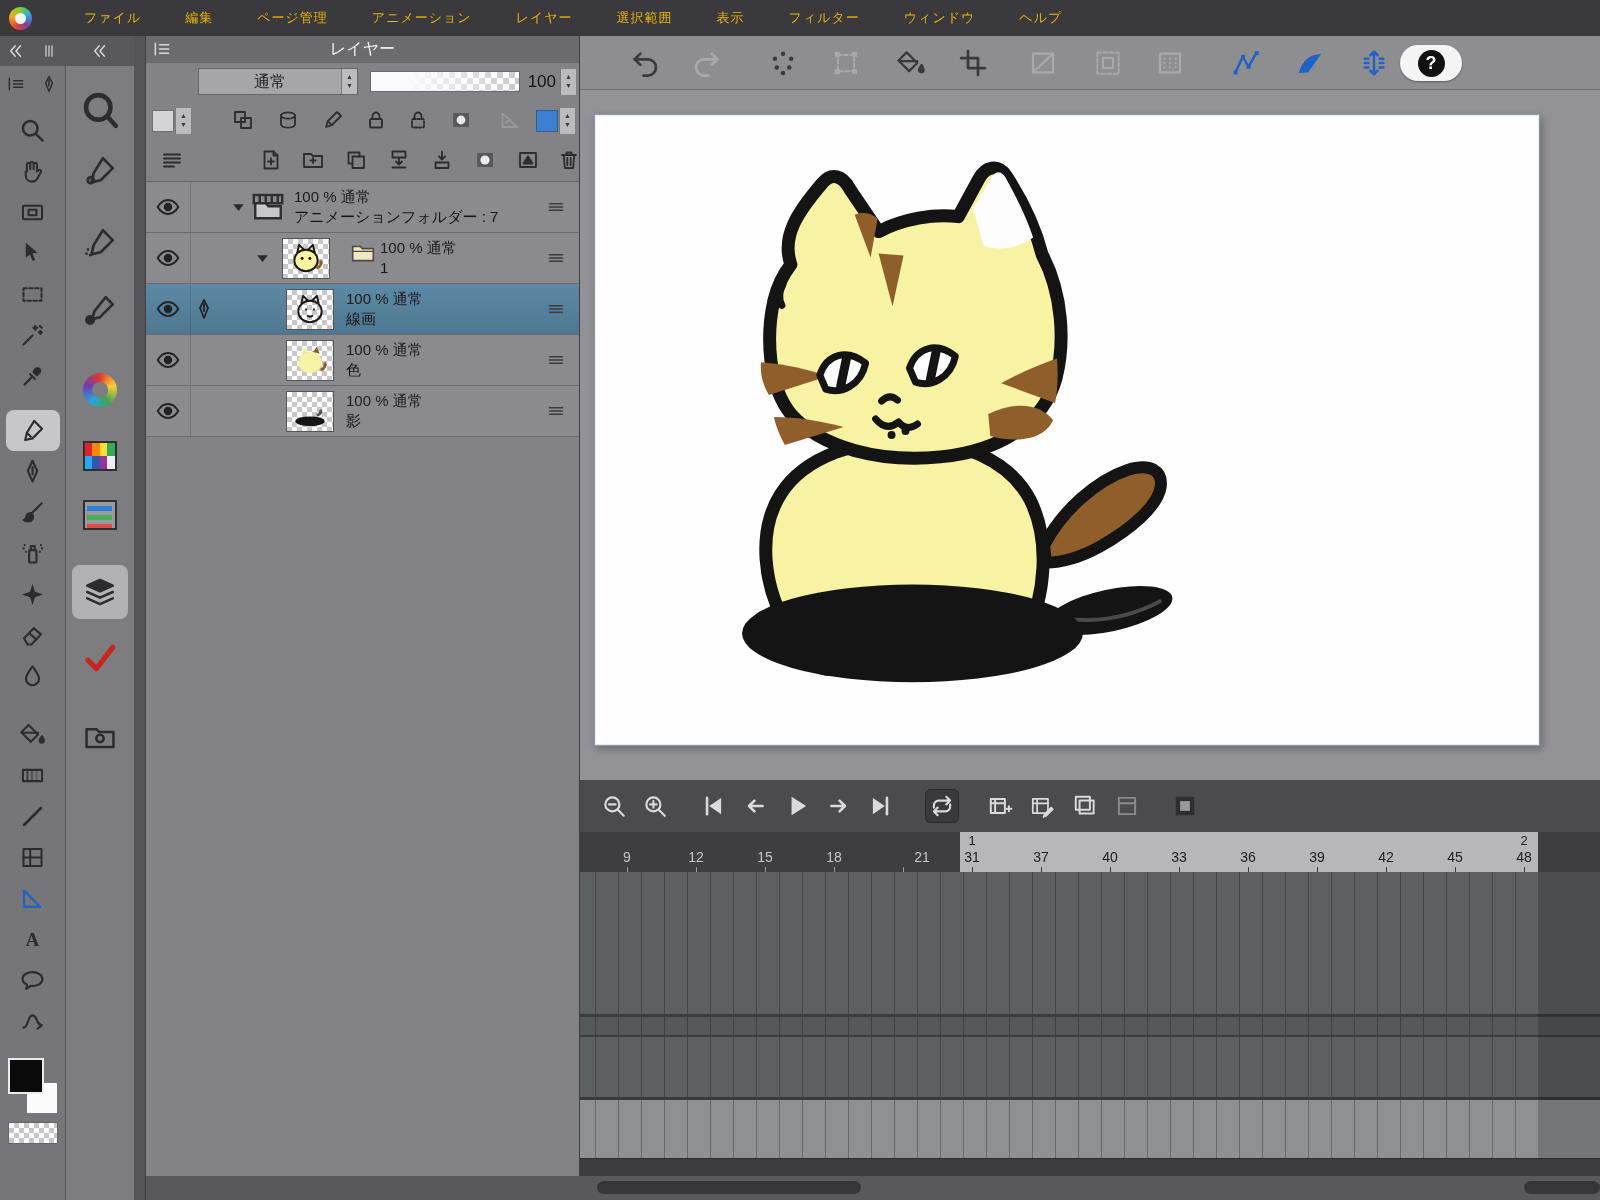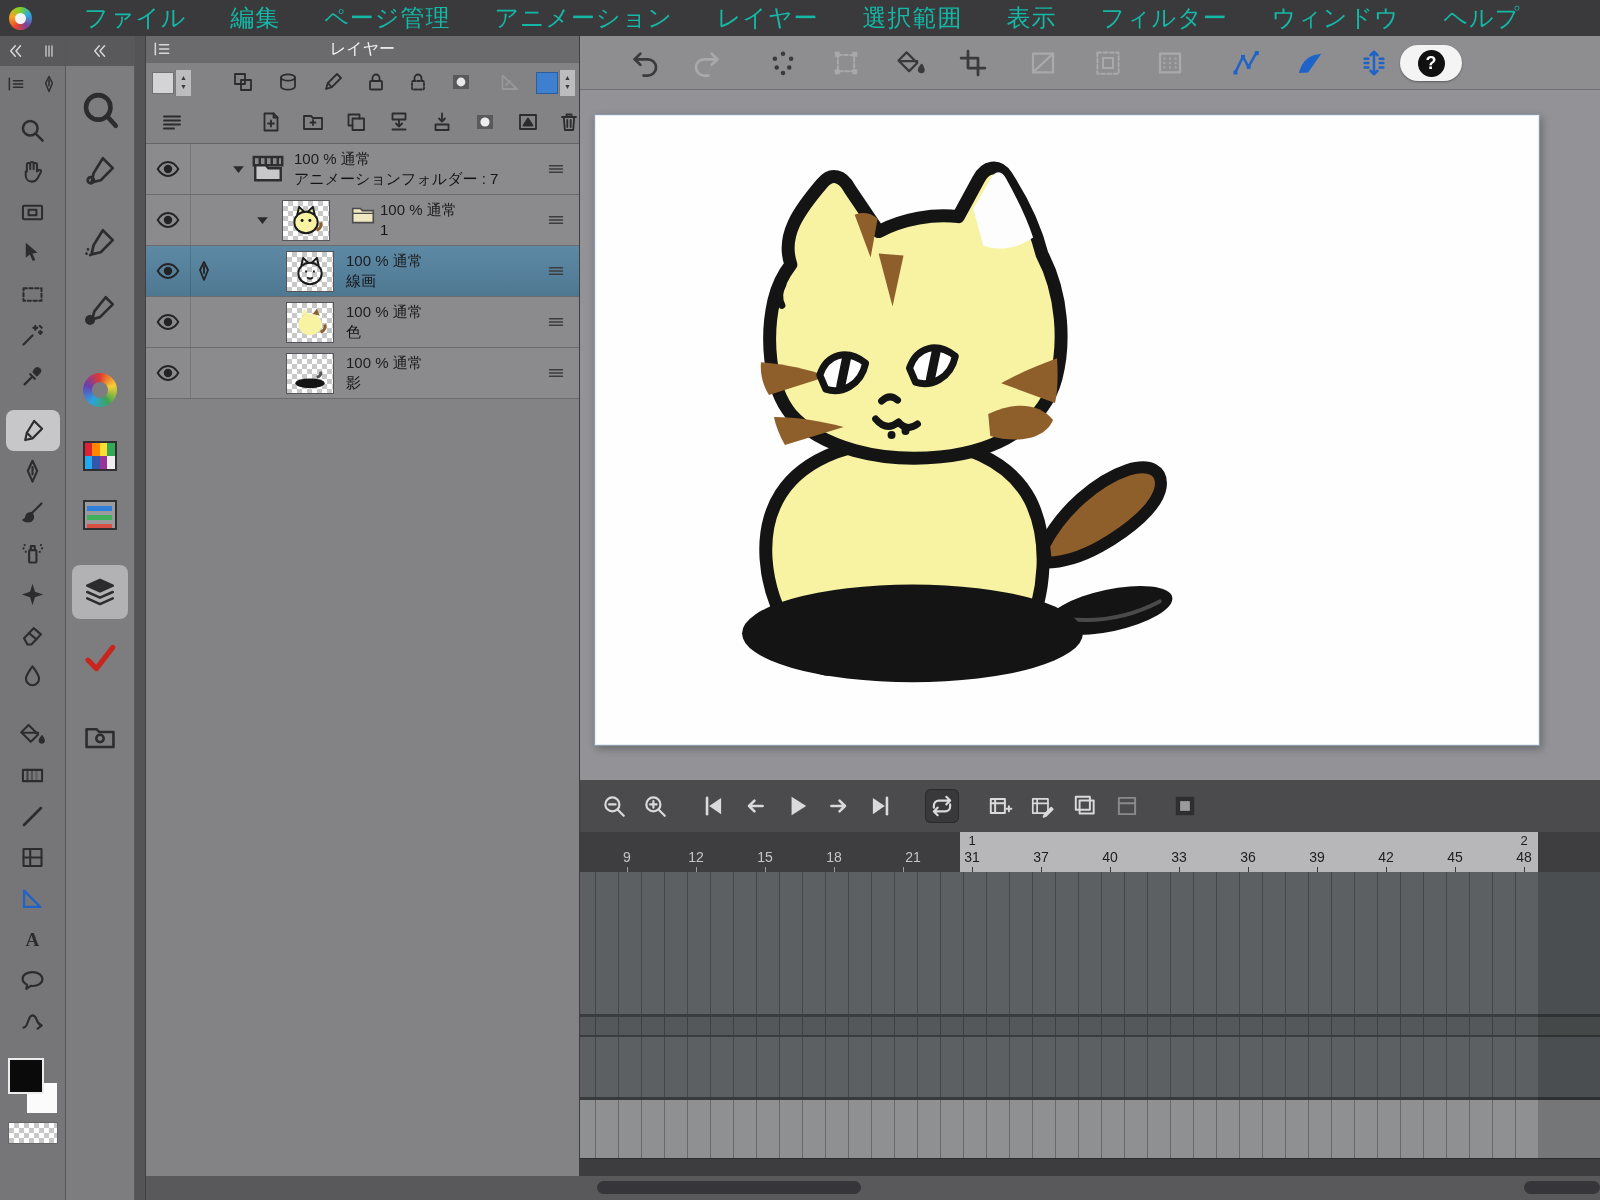--- a/index.html
+++ b/index.html
@@ -9,21 +9,21 @@
 .abs{position:absolute}
 .icw{display:inline-flex;align-items:center;justify-content:center;width:24px;height:24px}
 .icw svg{width:100%;height:100%;display:block}
 
 
 #menu-bar{position:absolute;left:0;top:0;width:1600px;height:36px;background:#3a3a3c;display:flex;align-items:center;z-index:60}
 #logo{width:23px;height:23px;margin-left:9px;border-radius:50%;
   background:conic-gradient(from 210deg,#e8452c,#f5a623,#7ed321,#29abe2,#7f3f98,#e8452c);position:relative;flex:0 0 auto}
 #logo::after{content:"";position:absolute;inset:6px;background:#f4f4f4;border-radius:50%}
 #menu-items{display:flex;margin-left:52px;gap:44px}
-.menu-item{color:#14b8a6;font-size:24px;letter-spacing:1px;white-space:nowrap;cursor:default}
+.menu-item{color:#eab308;font-size:13px;letter-spacing:1px;white-space:nowrap;cursor:default}
 
 
 #col1{position:absolute;left:0;top:36px;width:66px;height:1164px;background:#767678;border-right:1px solid #57575a}
 #col2{position:absolute;left:66px;top:36px;width:69px;height:1164px;background:#7d7d7f;border-right:1px solid #58585a}
 #col-divider{position:absolute;left:135px;top:36px;width:11px;height:1164px;background:#545457;border-right:1px solid #3f3f42}
 .coltop{height:30px;background:#59595c;display:flex;align-items:center;justify-content:space-around;color:#d6d6d8}
 .coltop .icw{width:18px;height:18px}
 #col1-sub{height:36px;display:flex;align-items:center;justify-content:space-around;color:#2e2e30}
 #col1-sub .icw{width:20px;height:20px}
 #tools1{display:flex;flex-direction:column;align-items:center;padding-top:8px}
@@ -468,20 +468,35 @@
 
   <section id="layer-panel">
     <div id="panel-titlebar">
       <span id="panel-menu" class="icw">
           <svg viewBox="0 0 24 24" fill="none" stroke="currentColor" stroke-width="1.8" stroke-linecap="round" stroke-linejoin="round">
             <path d="M4 5v14M9 7h11M9 12h11M9 17h11"></path>
           </svg>
         </span>
       <span id="panel-title">レイヤー</span>
     </div>
+    <div id="blend-row">
+      <div id="blend-select">
+        <span id="blend-value">通常</span>
+        <span class="stepper">
+            <i>▲</i>
+            <i>▼</i>
+          </span>
+      </div>
+      <div id="opacity-bar"></div>
+      <span id="opacity-value">100</span>
+      <span class="stepper" id="opacity-stepper">
+          <i>▲</i>
+          <i>▼</i>
+        </span>
+    </div>
     <div id="prop-row">
       <span id="prop-swatch"></span>
       <span class="stepper" id="prop-stepper-l">
           <i>▲</i>
           <i>▼</i>
         </span>
       <span id="prop-blue"></span>
       <span class="stepper" id="prop-stepper-r">
           <i>▲</i>
           <i>▼</i>
@@ -968,21 +983,21 @@
     <div id="tl-ruler">
       <div id="ruler-band"></div>
     <span class="rnum dark" style="left:47px">9</span>
         <span class="tick dark" style="left:47px"></span>
         <span class="rnum dark" style="left:116px">12</span>
         <span class="tick dark" style="left:116px"></span>
         <span class="rnum dark" style="left:185px">15</span>
         <span class="tick dark" style="left:185px"></span>
         <span class="rnum dark" style="left:254px">18</span>
         <span class="tick dark" style="left:254px"></span>
-        <span class="rnum dark" style="left:333px">21</span>
+        <span class="rnum dark" style="left:342px">21</span>
         <span class="tick dark" style="left:323px"></span>
         <span class="rnum light" style="left:392px">31</span>
         <span class="tick light" style="left:392px"></span>
         <span class="rnum light" style="left:461px">37</span>
         <span class="tick light" style="left:461px"></span>
         <span class="rnum light" style="left:530px">40</span>
         <span class="tick light" style="left:530px"></span>
         <span class="rnum light" style="left:599px">33</span>
         <span class="tick light" style="left:599px"></span>
         <span class="rnum light" style="left:668px">36</span>

